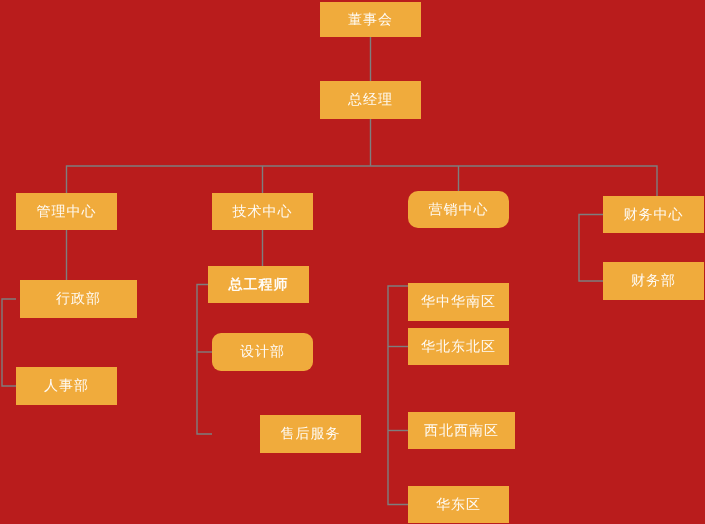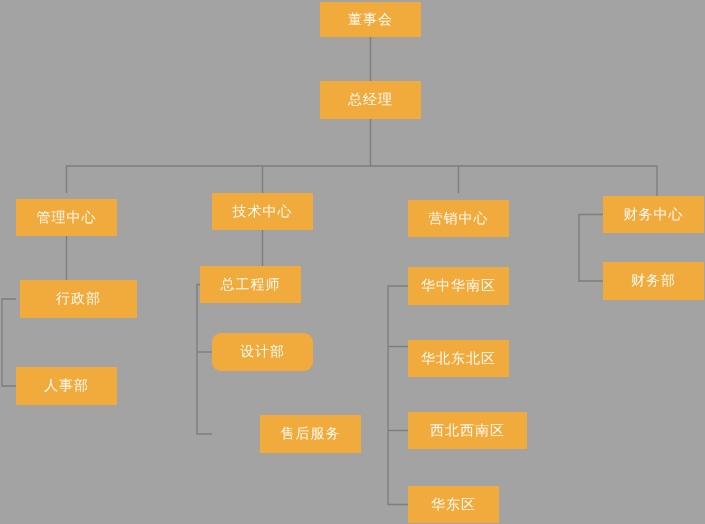--- a/index.html
+++ b/index.html
@@ -5,21 +5,21 @@
   html, body {
     margin: 0;
     padding: 0;
     background: #ffffff;
     font-family: "Liberation Sans", "DejaVu Sans", sans-serif;
   }
   .canvas {
     position: relative;
     width: 705px;
     height: 524px;
-    background: #a3a3a3;
+    background: #b91c1c;
     overflow: hidden;
   }
   .connectors {
     position: absolute;
     left: 0;
     top: 0;
     width: 705px;
     height: 524px;
     pointer-events: none;
   }
@@ -60,69 +60,69 @@
   </svg>
 
   <div class="node" style="left:320px; top:2px;  width:101px; height:35px;">
     <span>董事会</span>
   </div>
 
   <div class="node" style="left:320px; top:81px; width:101px; height:38px;text-align:right;">
     <span>总经理</span>
   </div>
 
-  <div class="node" style="left:16px;  top:193px; width:101px; height:37px;margin-top:6px;">
+  <div class="node" style="left:16px;  top:193px; width:101px; height:37px;">
     <span>管理中心</span>
   </div>
 
   <div class="node" style="left:212px; top:193px; width:101px; height:37px;">
     <span>技术中心</span>
   </div>
 
-  <div class="node" style="left:408px; top:200px; width:101px; height:37px;">
+  <div class="node" style="left:408px; top:191px; width:101px; height:37px;border-radius:10px;">
     <span>营销中心</span>
   </div>
 
   <div class="node" style="left:603px; top:196px; width:101px; height:37px;justify-content:center;">
     <span>财务中心</span>
   </div>
 
   <div class="node" style="left:20px;  top:280px; width:117px; height:38px;">
     <span>行政部</span>
   </div>
 
   <div class="node" style="left:16px;  top:367px; width:101px; height:38px;">
     <span>人事部</span>
   </div>
 
-  <div class="node" style="left:200px; top:266px; width:101px; height:37px;">
+  <div class="node" style="left:208px; top:266px; width:101px; height:37px;font-weight:bold;">
     <span>总工程师</span>
   </div>
 
   <div class="node" style="left:212px; top:333px; width:101px; height:38px;border-radius:9px;">
     <span>设计部</span>
   </div>
 
   <div class="node" style="left:212px; top:415px; width:101px; height:38px;margin-left:48px;">
     <span>售后服务</span>
   </div>
 
-  <div class="node" style="left:408px; top:267px; width:101px; height:38px;">
+  <div class="node" style="left:408px; top:283px; width:101px; height:38px;">
     <span>华中华南区</span>
   </div>
 
-  <div class="node" style="left:408px; top:328px; width:101px; height:37px;margin-top:12px;">
+  <div class="node" style="left:408px; top:328px; width:101px; height:37px;">
     <span>华北东北区</span>
   </div>
 
-  <div class="node" style="left:408px; top:412px; width:119px; height:37px;">
+  <div class="node" style="left:408px; top:412px; width:107px; height:37px;">
     <span>西北西南区</span>
   </div>
 
-  <div class="node" style="left:408px; top:486px; width:91px; height:37px;">
+  <div class="node" style="left:408px; top:486px; width:101px; height:37px;">
     <span>华东区</span>
   </div>
 
   <div class="node" style="left:603px; top:262px; width:101px; height:38px;">
     <span>财务部</span>
   </div>
 
 </div>
 
 </body></html>

